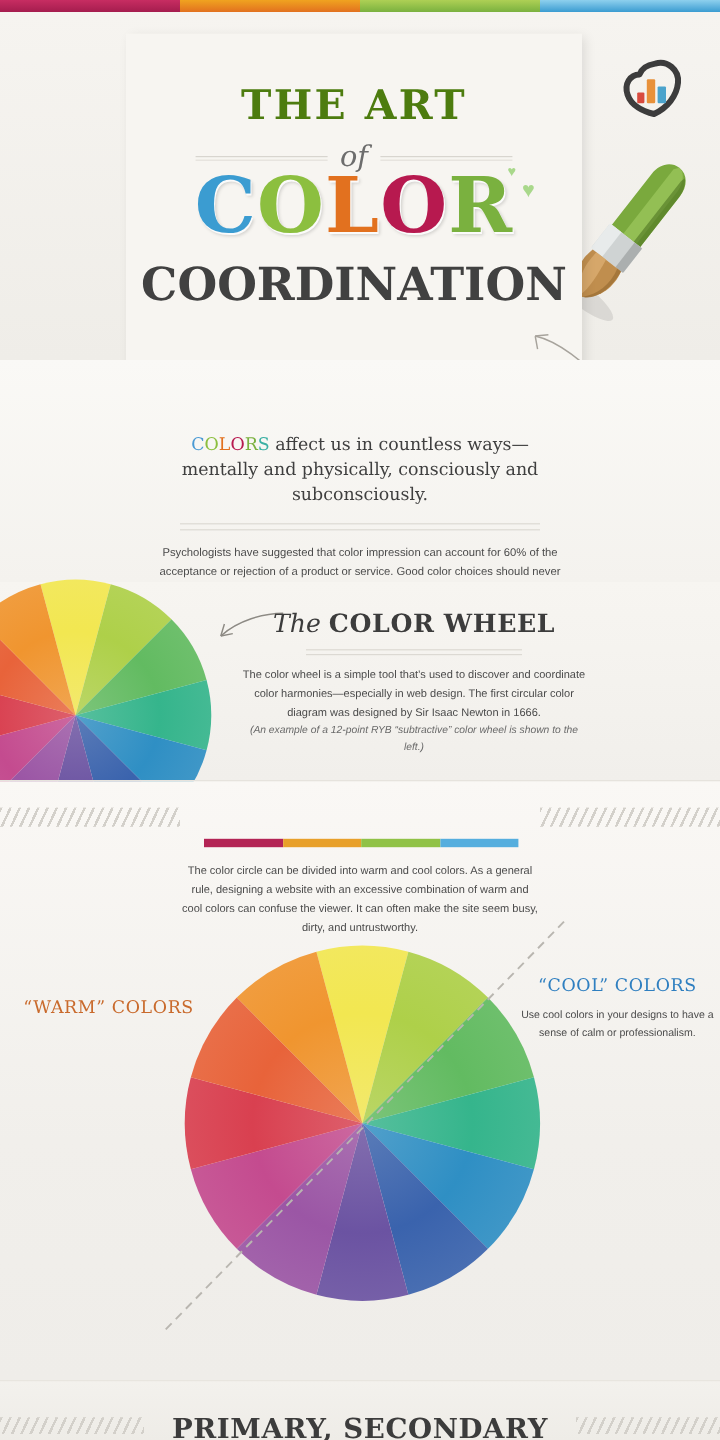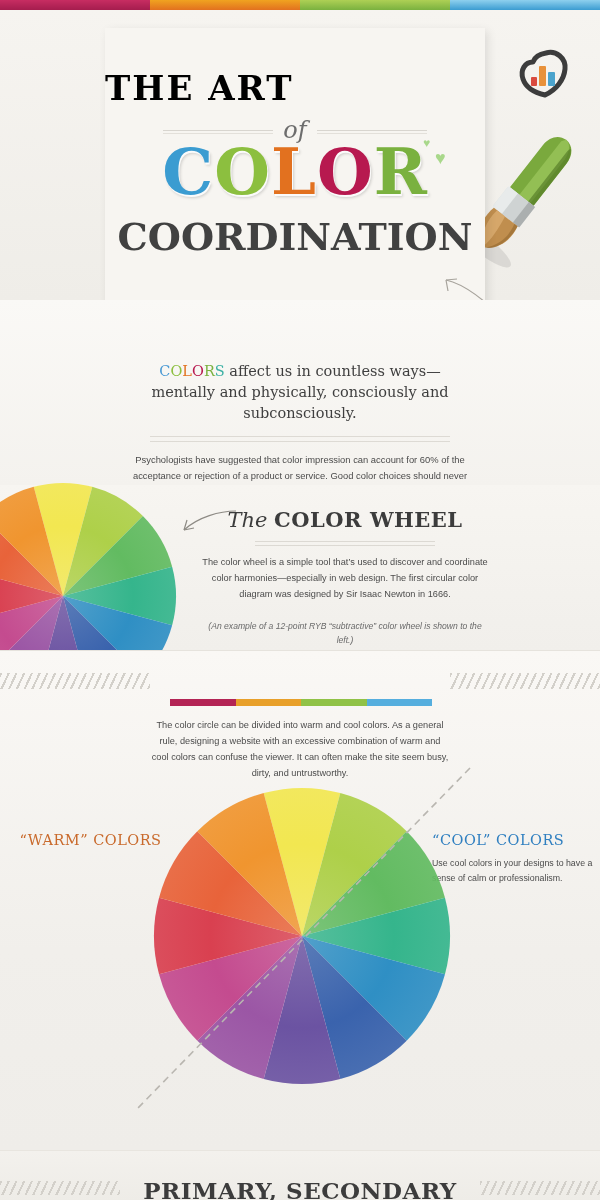--- a/index.html
+++ b/index.html
@@ -28,23 +28,23 @@
   .hero {
     position: absolute; top: 10px; left: 0; width: 600px; height: 290px;
     background: linear-gradient(180deg,#f6f4f0 0%, #efedE8 100%);
   }
   .title-card {
     position: absolute; top: 18px; left: 105px; width: 380px; height: 283px;
     background: #f7f5f1;
     box-shadow: 3px 3px 9px rgba(0,0,0,0.10);
   }
   .t-the-art {
-    position: absolute; top: 40px; left: 0; width: 380px; 
+    position: absolute; top: 40px; left: 0; width: 380px; text-align: center;
     font-family: "DejaVu Serif", serif; font-weight: bold;
-    font-size: 34px; letter-spacing: 2px; color: #000000;
+    font-size: 34px; letter-spacing: 2px; color: #4d7c0f;
   }
   .of-row {
     position: absolute; top: 88px; left: 0; width: 380px;
     display: flex; align-items: center; justify-content: center; gap: 10px;
   }
   .of-row .rule { width: 110px; height: 1px; background: #d8d5cf; box-shadow: 0 3px 0 #e3e0da; }
   .t-of {
     font-family: "DejaVu Serif", serif; font-style: italic;
     font-size: 24px; color: #6d6d6d;
   }
@@ -104,21 +104,21 @@
   .wheel-txt { position: absolute; left: 200px; top: 22px; width: 290px; text-align: center; }
   .wheel-h {
     font-family: "DejaVu Serif", serif; font-size: 21px; color: #3c3c3c;
   }
   .wheel-h i { font-style: italic; font-weight: normal; }
   .wheel-h b { font-weight: bold; letter-spacing: .5px; }
   .wheel-rule { margin: 9px auto 9px; width: 180px; }
   .wheel-rule div { height: 1px; background: #dcd9d3; }
   .wheel-rule div + div { margin-top: 3px; }
   .wheel-body { font-size: 9.2px; line-height: 1.72; color: #4b4b4b; }
-  .wheel-note { margin-top: 18px; font-size: 8.6px; font-style: italic; line-height: 1.6; color: #6a6a6a; }
+  .wheel-note { margin-top: 0; font-size: 8.6px; font-style: italic; line-height: 1.6; color: #6a6a6a; }
 
   
   .warmcool {
     position: absolute; top: 650px; left: 0; width: 600px; height: 500px;
     background: linear-gradient(180deg,#faf8f5 0%, #f1efeb 60%, #efedE9 100%);
     border-top: 1px solid #e6e3dd;
   }
   .hatch-l, .hatch-r {
     position: absolute; top: 22px; height: 16px; width: 150px;
     background-image: repeating-linear-gradient(115deg,#d3d0ca 0 2px,rgba(0,0,0,0) 2px 7px);
@@ -138,21 +138,21 @@
   .wc-bar span { height: 100%; width: 25%; }
   .wc-intro {
     position: absolute; top: 66px; left: 150px; width: 300px; text-align: center;
     font-size: 9.2px; line-height: 1.74; color: #4b4b4b;
   }
 
   .label-warm {
     position: absolute; top: 832px; left: 8px; width: 165px; text-align: center;
   }
   .label-cool {
-    position: absolute; top: 832px; left: 432px; width: 165px; text-align: left;
+    position: absolute; top: 814px; left: 432px; width: 165px; text-align: center;
   }
   .lbl-title { font-family: "DejaVu Serif", serif; font-size: 14.5px; letter-spacing: .5px; }
   .lbl-title.warm { color: #c96a2c; }
   .lbl-title.cool { color: #2f7fc0; }
   .lbl-body { margin-top: 8px; font-size: 8.8px; line-height: 1.75; color: #4b4b4b; }
 
   .big-wheel { position: absolute; top: 786px; left: 152px; width: 300px; height: 300px; }
   .diag { position: absolute; top: 760px; left: 120px; width: 360px; height: 370px; }
 
   

